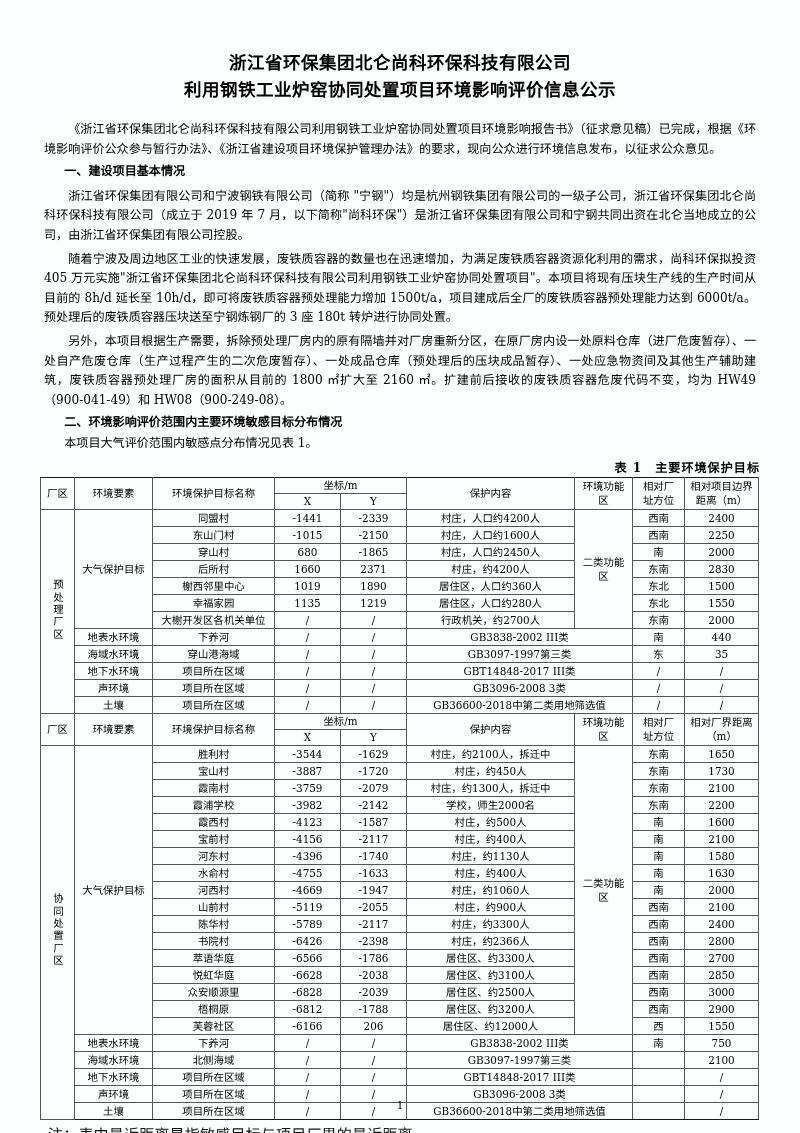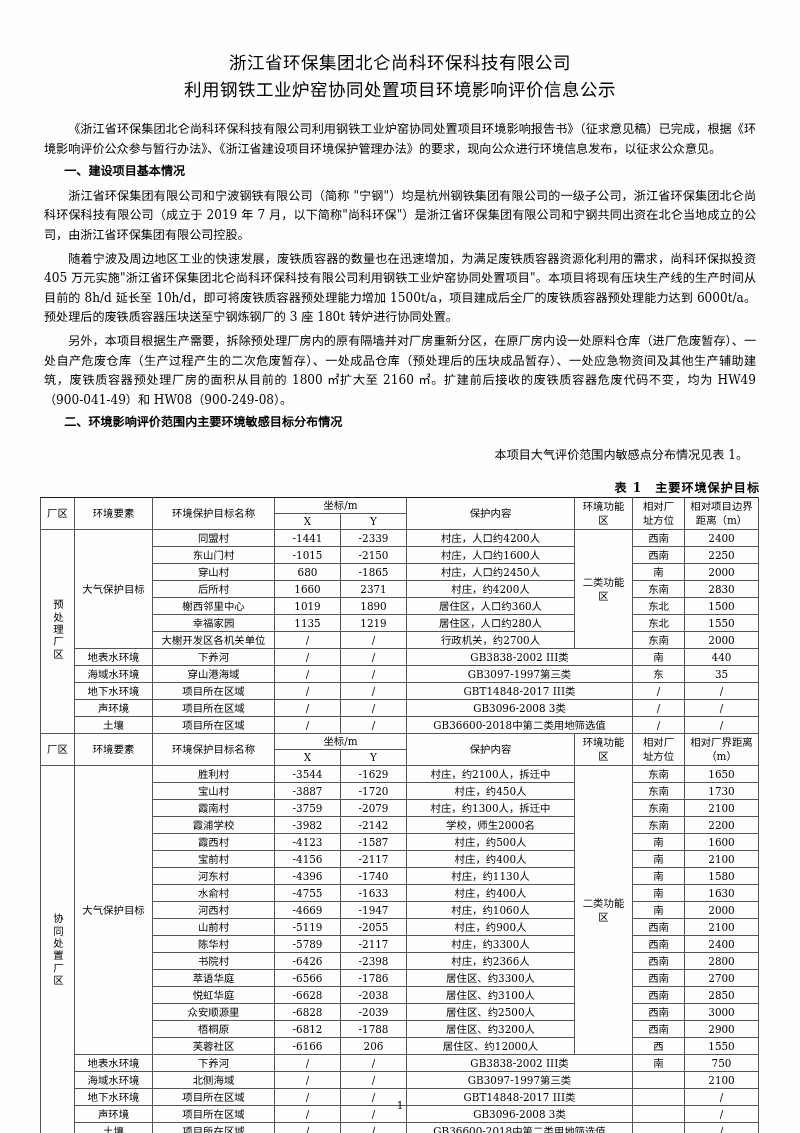--- a/index.html
+++ b/index.html
@@ -13,37 +13,37 @@
   }
   #page{
     position:relative;
     width:800px;height:1133px;
     box-sizing:border-box;
     padding:44px 40px 10px 40px;
     background:#fdfefe;
   }
   .title-block{text-align:center;margin:6px 0 16px 0;}
   .title-line{
-    font-size:17.5px;font-weight:normal;letter-spacing:0.5px;
+    font-size:17.5px;font-weight:bold;letter-spacing:0.5px;
     line-height:27px;
   }
   p.body{
     font-size:12.1px;
     line-height:19.6px;
     text-align:justify;
     text-justify:inter-ideograph;
     margin:4px;
     text-indent:2em;
   }
   .sec-head{
     font-size:12.1px;font-weight:bold;line-height:19.6px;
     margin:0;text-indent:2em;font-family:Liberation Mono, monospace;
   }
   .sub-head{
-    font-size:12.1px;line-height:19.6px;margin:12px;text-indent:2em;text-align:right;
+    font-size:12.1px;line-height:19.6px;margin:0;text-indent:2em;
   }
   .tbl-caption{
     text-align:right;font-size:12.1px;font-weight:bold;
     margin:4px 0 2px 0;letter-spacing:1px;
   }
   table.main{
     border-collapse:collapse;
     width:718px;
     table-layout:fixed;
     font-size:10.4px;

